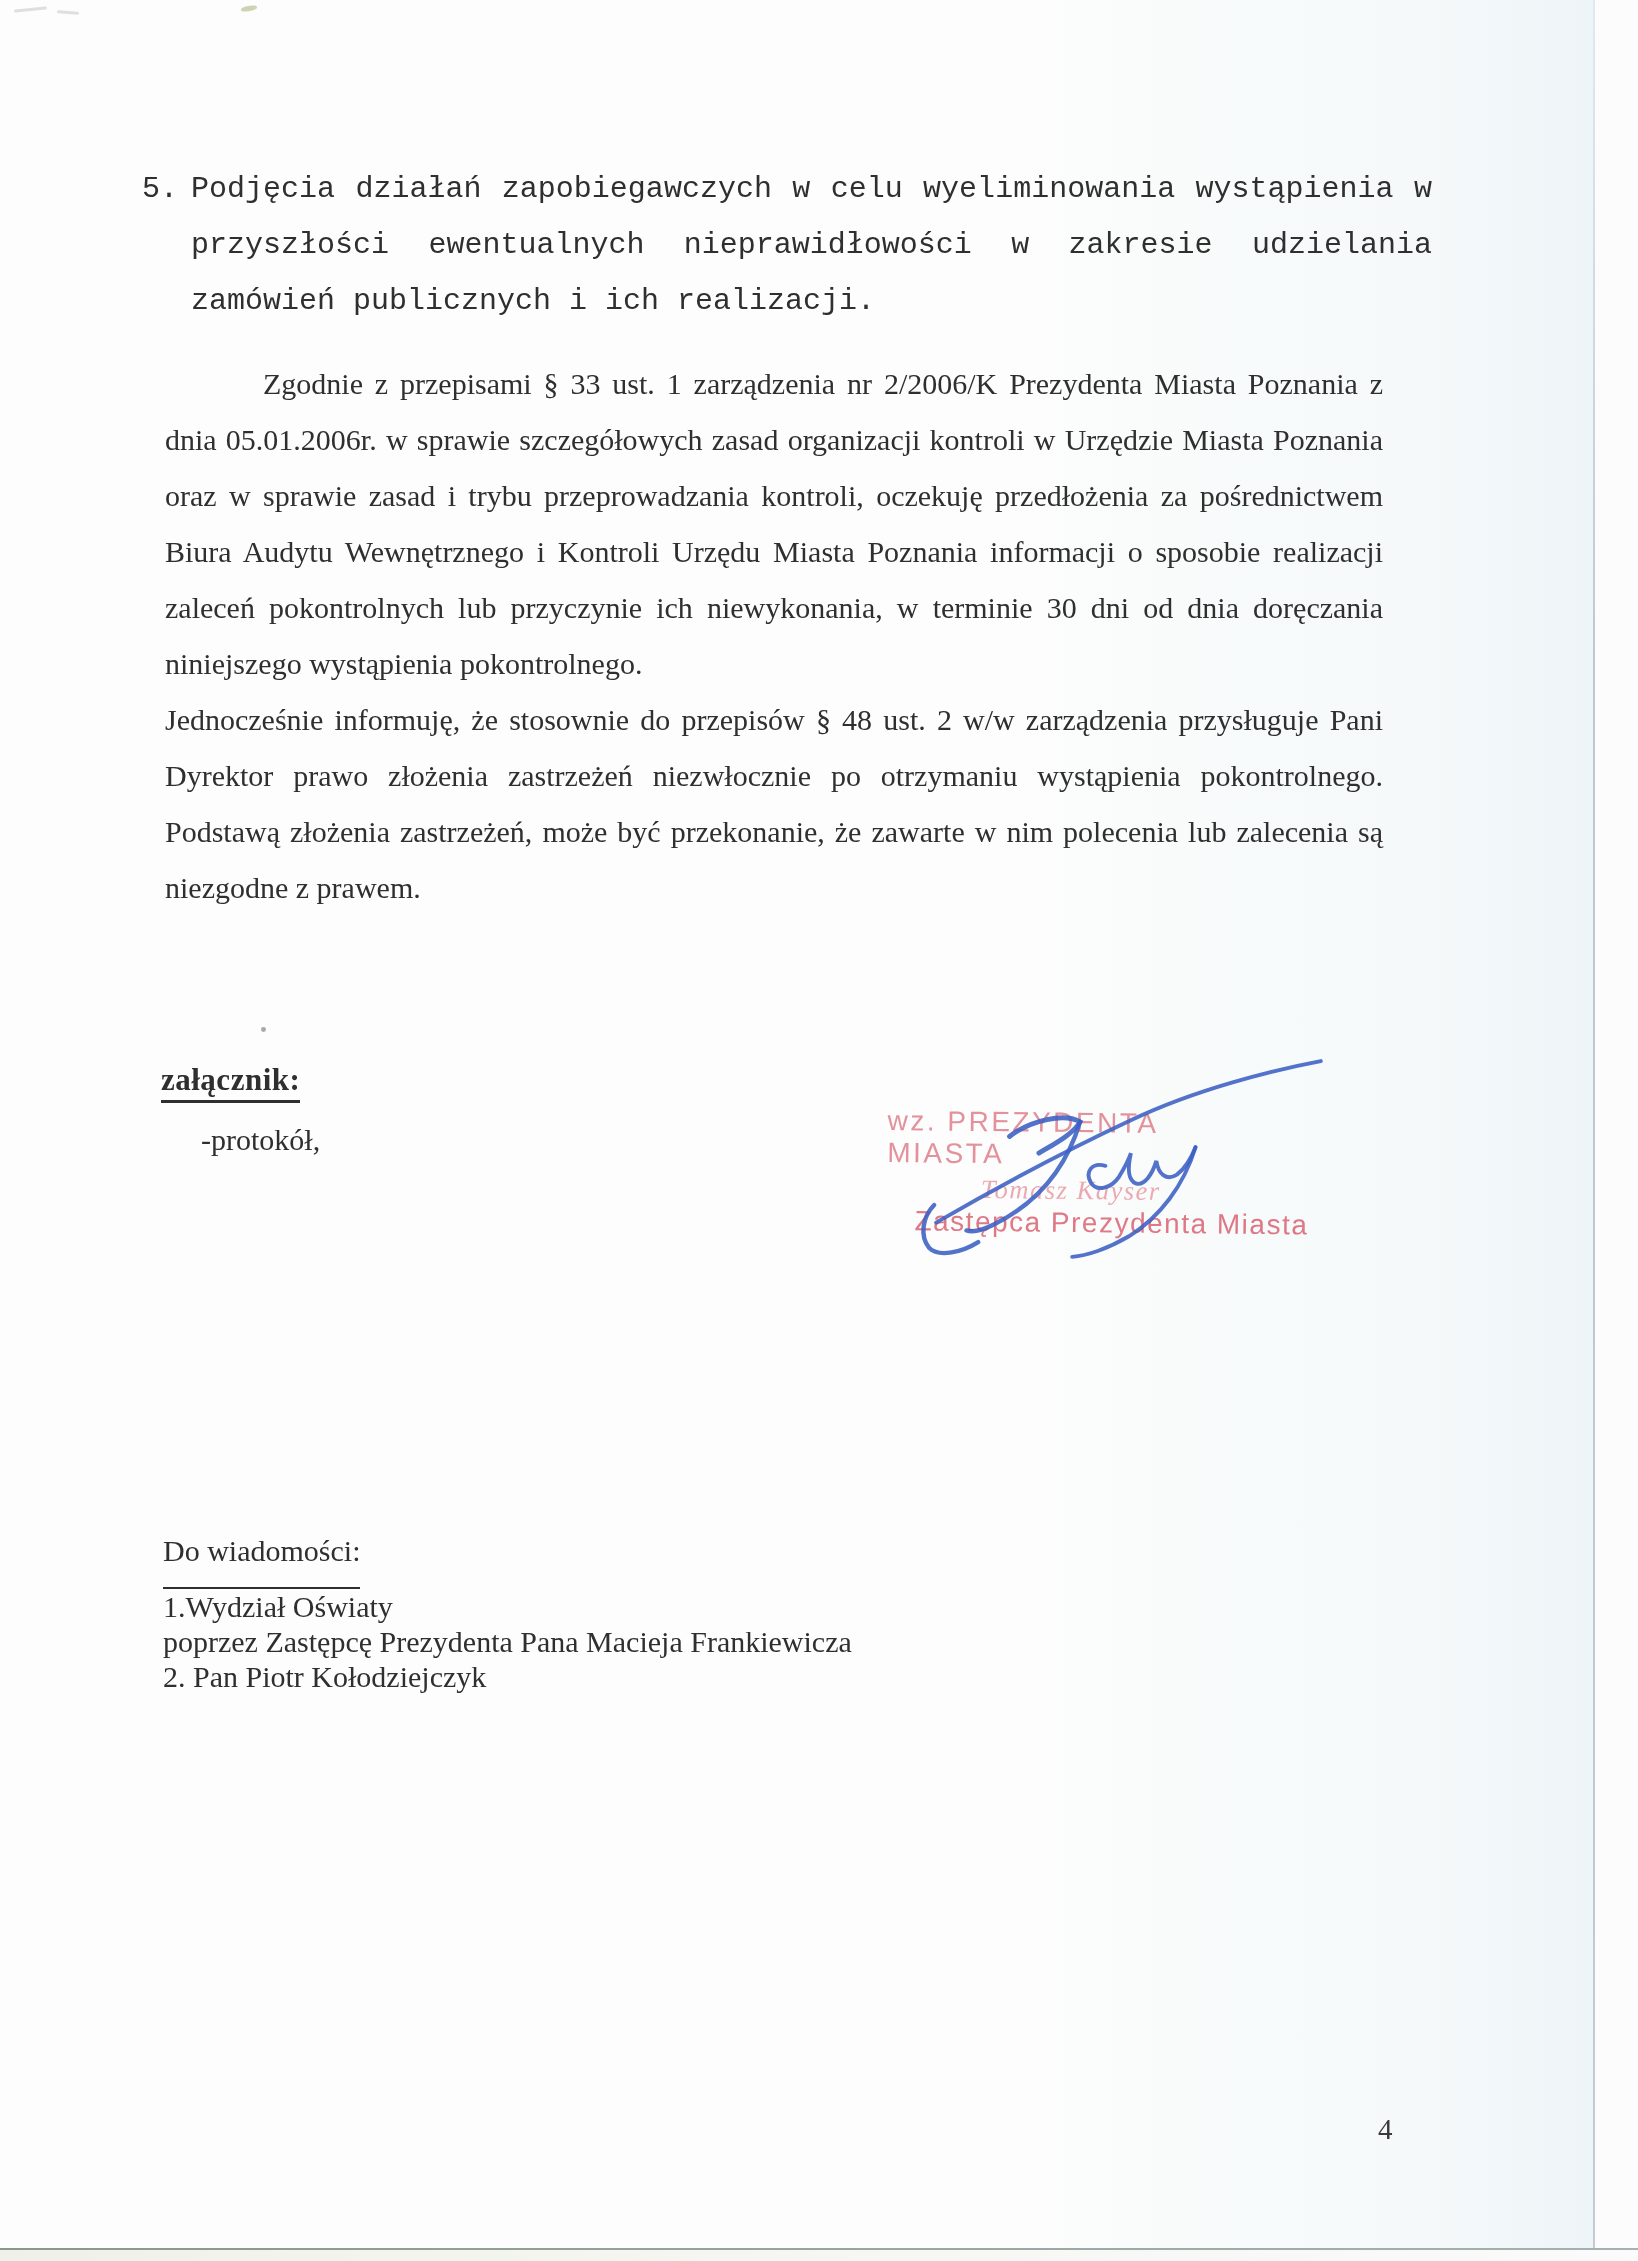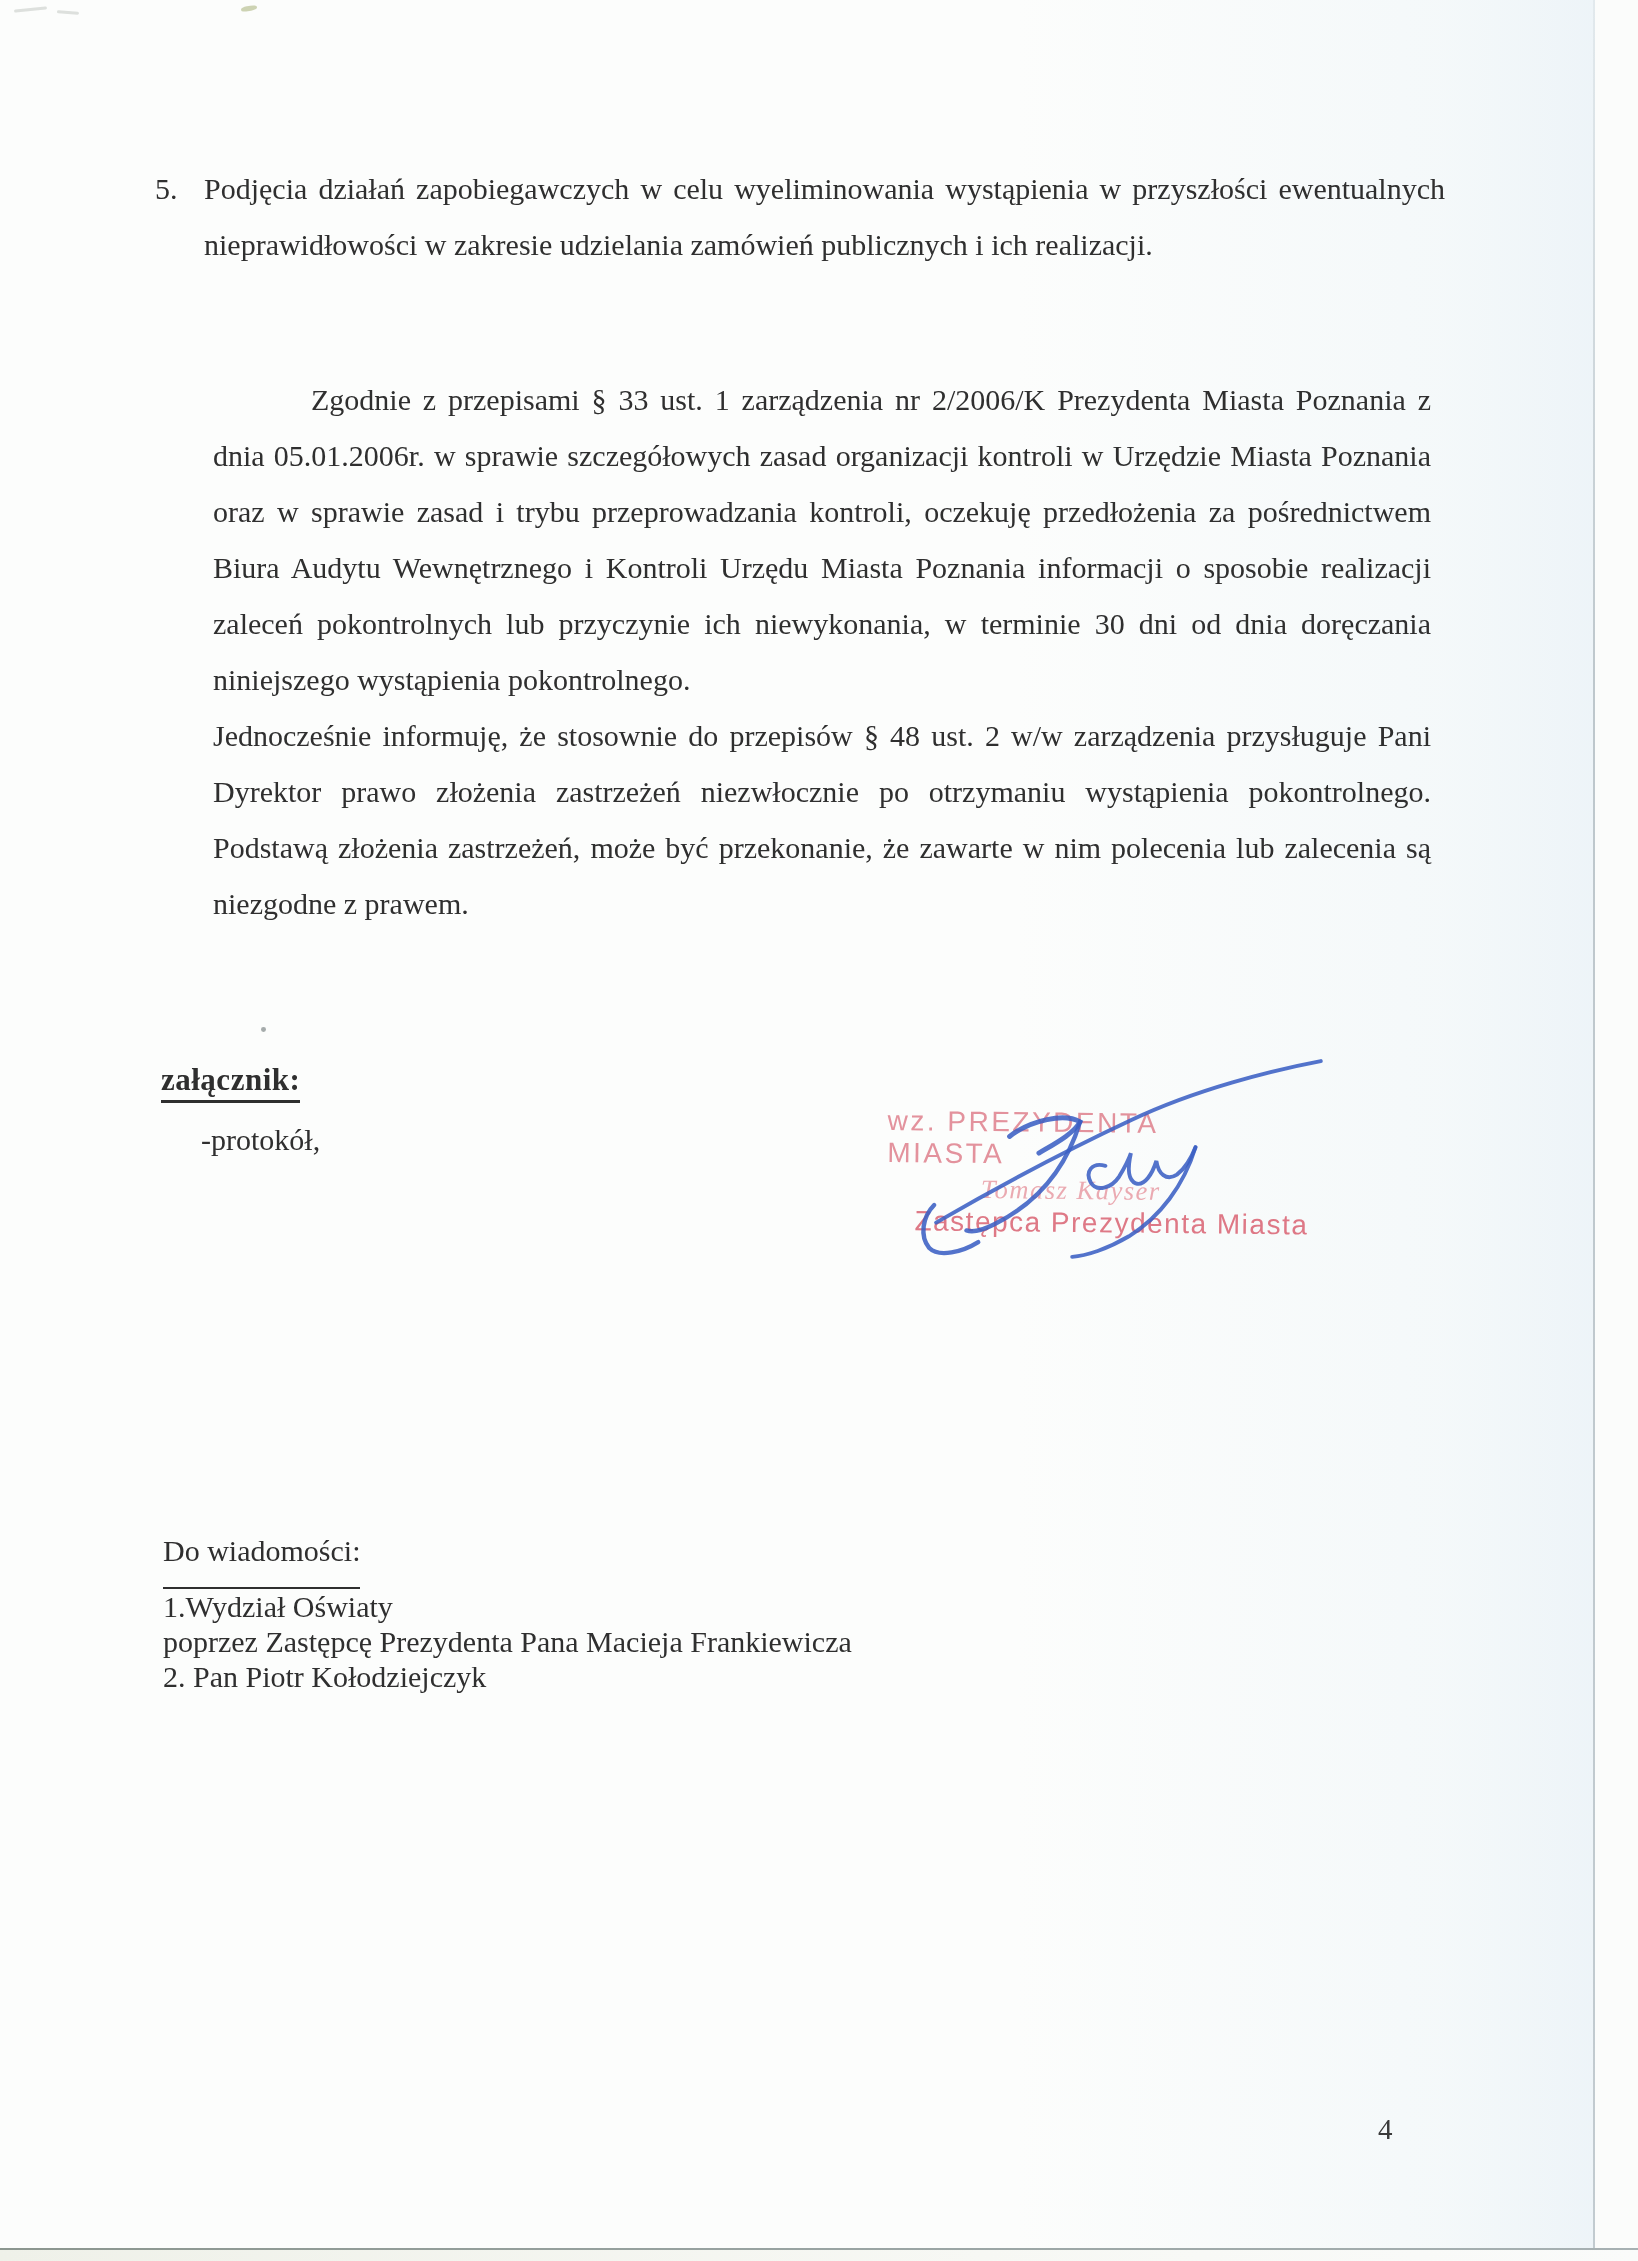--- a/index.html
+++ b/index.html
@@ -25,24 +25,24 @@
     background:linear-gradient(90deg,#eff1e9,#f7f8f4 60%,#fafbfa);}
   
   .mark{position:absolute;background:#c2c8c2;border-radius:2px;opacity:.55;}
   .mark.m1{left:13.7px;top:7.8px;width:33px;height:2.9px;transform:rotate(-6deg);}
   .mark.m2{left:57px;top:10.8px;width:21.6px;height:2.9px;transform:rotate(4deg);}
   .mark.m3{left:241px;top:5.9px;width:15.7px;height:4.9px;background:#b9c094;opacity:.7;transform:rotate(-10deg);border-radius:40%;}
   .mark.dot-attachment{left:261px;top:1027px;width:4.9px;height:4.9px;border-radius:50%;background:#8f9696;opacity:.8;}
 
   
   .body-text{font-size:30px;line-height:56px;text-align:justify;}
-  .list-item{position:absolute;left:155px;top:161px;width:1241px;
-    padding-left:49px;text-indent:-49px;}
+  .list-item{position:absolute;left:142px;top:161px;width:1241px;
+    padding-left:49px;text-indent:-49px;font-family:Liberation Mono, monospace;}
   .list-num{display:inline-block;width:49px;text-indent:0;}
-  .paragraphs{position:absolute;left:165px;top:372px;width:1218px;margin-left:48px;}
+  .paragraphs{position:absolute;left:165px;top:356px;width:1218px;}
   .paragraphs p{margin:0;}
   .paragraphs p.indented{text-indent:98px;}
 
   
   .attachment-heading{position:absolute;left:161px;top:1062px;
     font-size:31px;font-weight:bold;letter-spacing:0.5px;
     border-bottom:3.9px solid #2f2f2f;padding-bottom:2px;}
   .attachment-row{position:absolute;left:162px;top:1123px;font-size:30px;text-align:right;}
   .attachment-dash{display:inline-block;width:49px;}
 

